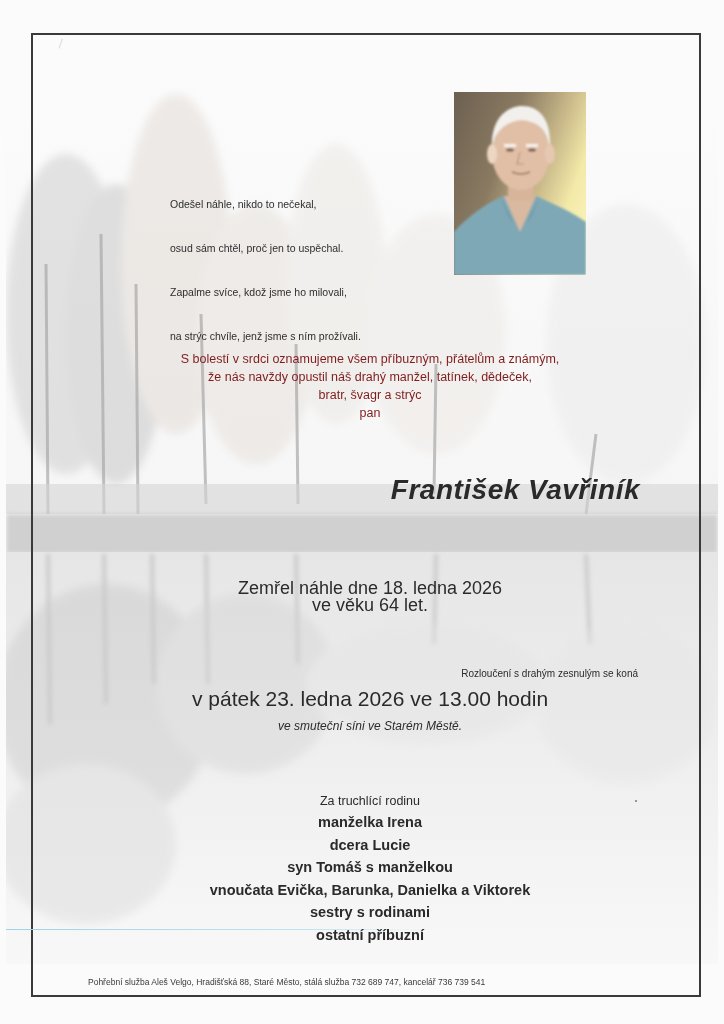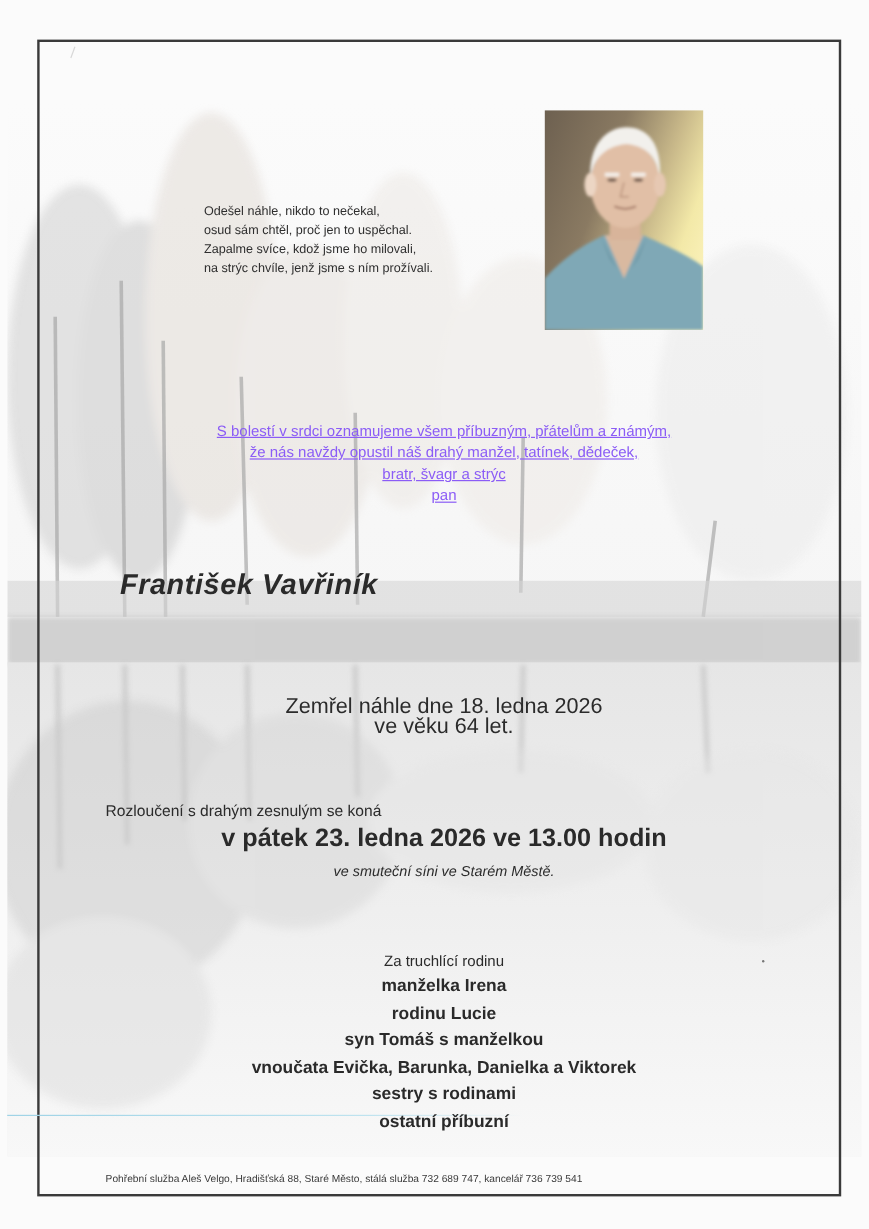--- a/index.html
+++ b/index.html
@@ -23,49 +23,49 @@
       background: linear-gradient(to right, #9fd3e6, #bfe3ef 70%, rgba(191,227,239,0));
     }
     .scan-mark { position: absolute; left: 60px; top: 40px; width: 8px; height: 10px;
       border-left: 1px solid #d8d8d8; transform: rotate(20deg); }
     .dot { position: absolute; left: 635px; top: 800px; width: 2px; height: 2px; background: #777; border-radius: 50%; }
 
     .poem {
       position: absolute; left: 170px; top: 168px;
       font-size: 10.5px; line-height: 16px; color: #2e2e2e;
     }
-    .poem div { white-space: nowrap; }
+    .poem div { white-space: nowrap; margin-top: 28px; }
 
     .photo {
       position: absolute; left: 454px; top: 92px; width: 132px; height: 183px;
       overflow: hidden;
       background: linear-gradient(110deg, #6d6050 0%, #8a7a62 35%, #c9b98a 60%, #f3e9a8 78%, #fff6c4 100%);
     }
     .photo svg { display: block; }
 
     .announce {
       position: absolute; left: 100px; width: 540px; top: 350px; text-align: center;
-      font-size: 12.5px; line-height: 18px; color: #8b5cf6; text-decoration: underline;
+      font-size: 12.5px; line-height: 18px; color: #7f1d1d;
     }
     .name {
-      position: absolute; left: 100px; width: 540px; top: 474px; text-align: left;
-      font-size: 24px; font-weight: bold; font-style: italic; color: #2a2a2a;
+      position: absolute; left: 100px; width: 540px; top: 474px; text-align: right;
+      font-size: 28px; font-weight: bold; font-style: italic; color: #2a2a2a;
       letter-spacing: 0.5px;
     }
     .died {
       position: absolute; left: 100px; width: 540px; top: 580px; text-align: center;
       font-size: 18px; line-height: 17px;
     }
     .farewell-intro {
-      position: absolute; left: 88px; width: 540px; top: 668px; text-align: left;
-      font-size: 13px;
+      position: absolute; left: 98px; width: 540px; top: 668px; text-align: right;
+      font-size: 10px;
     }
     .farewell-date {
       position: absolute; left: 100px; width: 540px; top: 687px; text-align: center;
-      font-size: 21px; font-weight: bold; color: #2a2a2a;
+      font-size: 21px; font-weight: normal; color: #2a2a2a;
     }
     .farewell-place {
       position: absolute; left: 100px; width: 540px; top: 719px; text-align: center;
       font-size: 12px;
       font-style: italic;
     }
     .family {
       position: absolute; left: 100px; width: 540px; top: 791px; text-align: center;
     }
     .family .intro { font-size: 12.5px; line-height: 20px; }
@@ -202,20 +202,20 @@
   <div>ve věku 64 let.</div>
 </div>
 
 <div class="farewell-intro">Rozloučení s drahým zesnulým se koná</div>
 <div class="farewell-date">v pátek 23. ledna 2026 ve 13.00 hodin</div>
 <div class="farewell-place">ve smuteční síni ve Starém Městě.</div>
 
 <div class="family">
   <div class="intro">Za truchlící rodinu</div>
   <div class="member">manželka Irena</div>
-  <div class="member">rodinu Lucie</div>
+  <div class="member">dcera Lucie</div>
   <div class="member">syn Tomáš s manželkou</div>
   <div class="member">vnoučata Evička, Barunka, Danielka a Viktorek</div>
   <div class="member">sestry s rodinami</div>
   <div class="member">ostatní příbuzní</div>
 </div>
 
 <div class="footer">Pohřební služba Aleš Velgo, Hradišťská 88, Staré Město, stálá služba 732 689 747, kancelář 736 739 541</div>
 
 </body></html>

